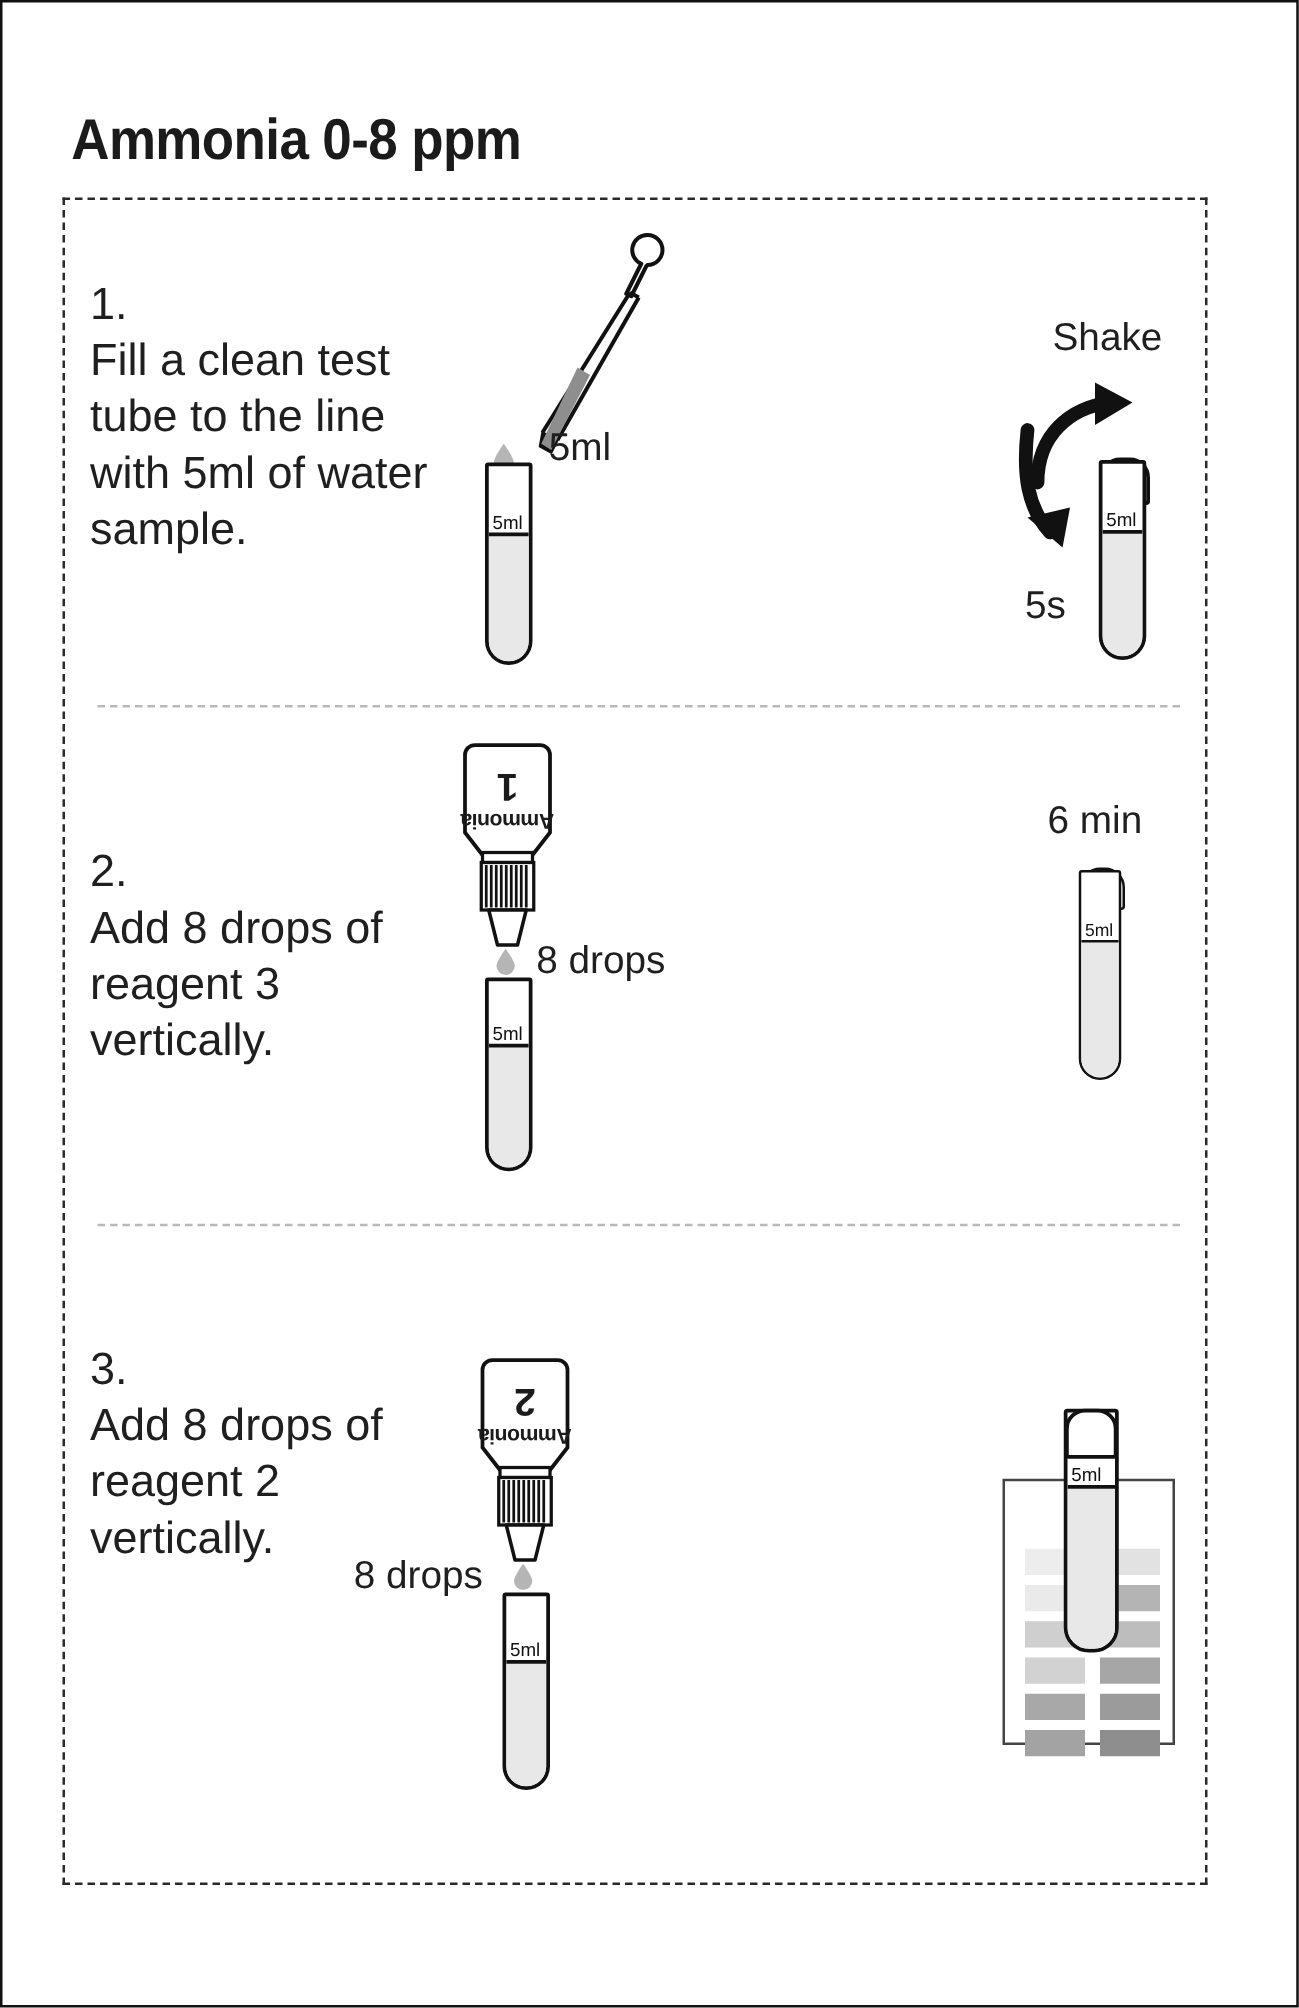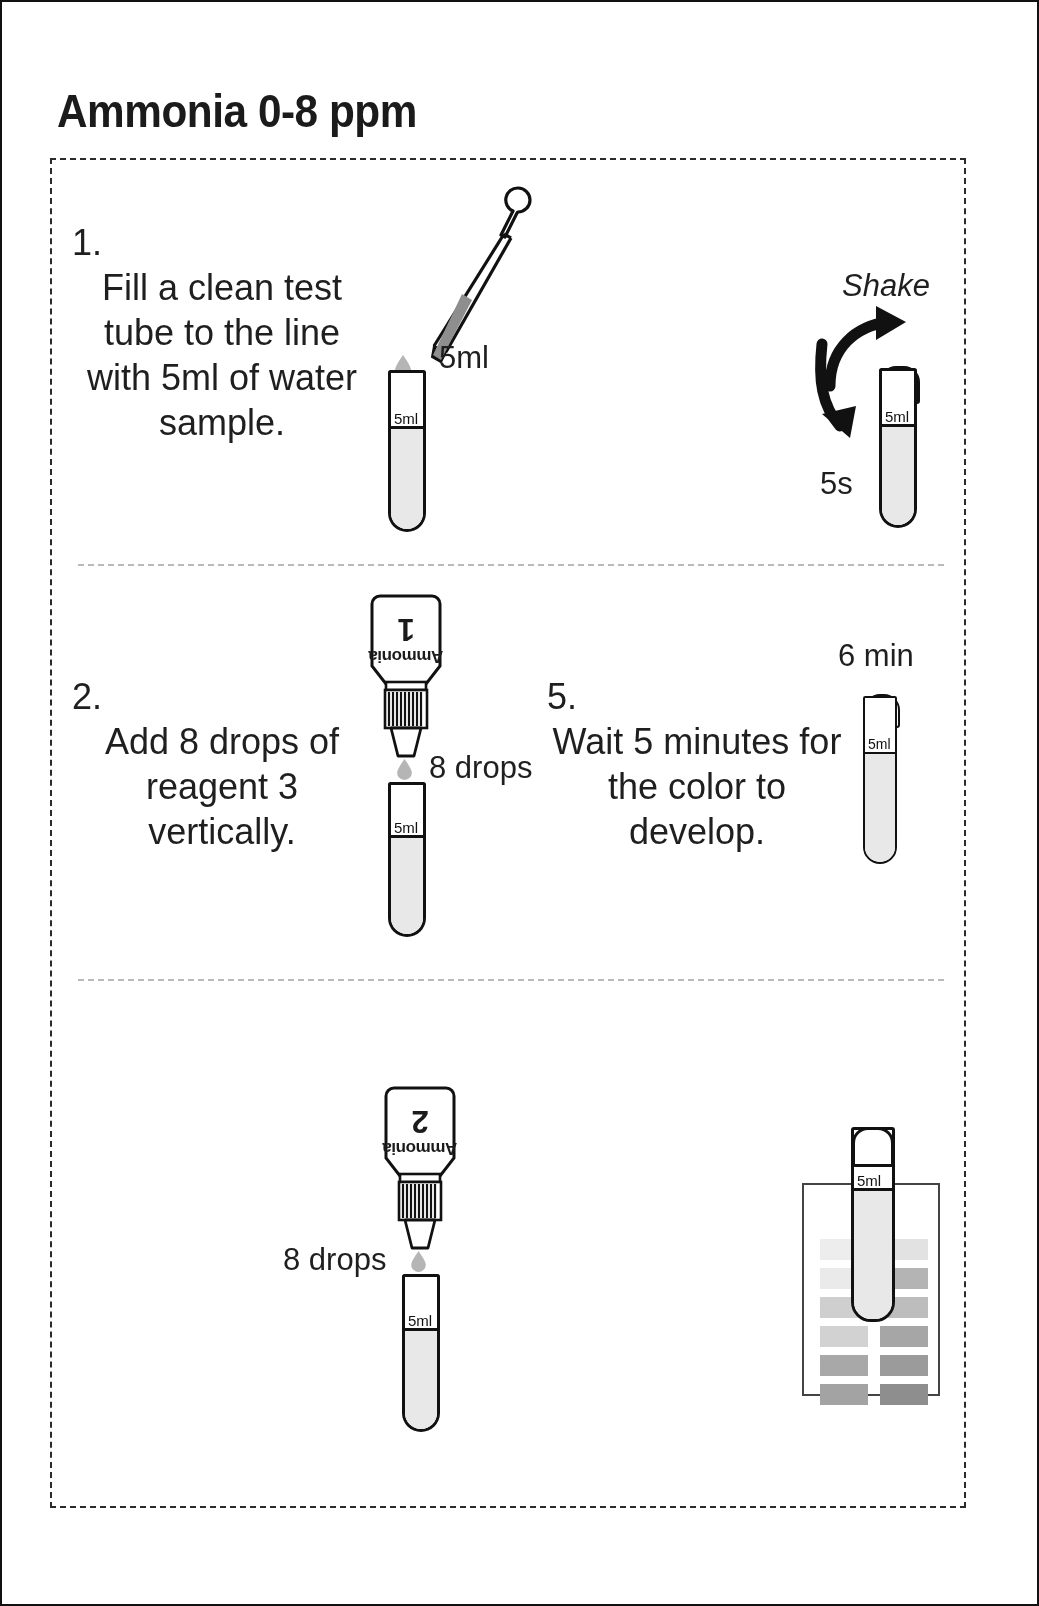--- a/index.html
+++ b/index.html
@@ -43,29 +43,29 @@
   }
   .step-text .num{}
 
   #step1-text{left:70px;top:218px;width:300px;}
   #step2-text{left:70px;top:672px;width:300px;}
   #step3-text{left:70px;top:1070px;width:300px;}
   #step4-text{left:548px;top:218px;width:300px;}
   #step5-text{left:545px;top:672px;width:300px;}
   #step6-text{left:487px;top:1020px;width:312px;}
 
-  .step-text .body{display:inline-block;vertical-align:top;text-align:center;}
+  .step-text .body{display:inline-block;vertical-align:top;}
   .step-text .num{display:inline-block;width:46px;vertical-align:top;}
 
   
   .lbl{position:absolute;font-size:31px;color:#1f1f1f;white-space:nowrap;}
   #lbl-5ml-1{left:437px;top:338px;}
   #lbl-8drops-2{left:427px;top:748px;}
   #lbl-8drops-3{left:281px;top:1240px;}
-  #lbl-shake{left:840px;top:266px;font-style:italic;}
+  #lbl-shake{left:840px;top:250px;}
   #lbl-5s{left:818px;top:464px;}
   #lbl-5min{left:836px;top:636px;}
 
   
   .tube{position:absolute;}
   .tube .glass{
     position:absolute;left:0;top:0;width:100%;height:100%;
     box-sizing:border-box;
     border:3px solid #111;
     border-radius:3px 3px 22px 22px;
@@ -213,33 +213,33 @@
   <div class="lbl" id="lbl-8drops-2">8 drops</div>
 
   <div class="tube" id="tube2" style="left:386px;top:780px;width:38px;height:155px;">
     <div class="glass">
       <div class="liquid" style="height: 96px; background: rgb(232, 232, 232);"></div>
       <div class="markline" style="bottom:96px;"></div>
       <div class="mark-label" style="bottom:99px;">5ml</div>
     </div>
   </div>
 
-  <div class="step-text" id="step5-text"><span class="num">5.</span><span class="body">Wait 5 minutes for the color to develop.</span></div>
 
   <div class="lbl" id="lbl-5min">6 min</div>
 
   <div class="cap" id="cap5" style="left:862px;top:692px;width:36px;height:34px;border-width:2.4px;"></div>
   <div class="tube" id="tube5" style="left:861px;top:694px;width:34px;height:168px;">
     <div class="glass" style="border-width:2.4px;">
       <div class="liquid" style="height: 108px; background: rgb(232, 232, 232);"></div>
       <div class="markline" style="bottom:108px;height:2.4px;"></div>
       <div class="mark-label" style="bottom:111px;font-size:14px;">5ml</div>
     </div>
   </div>
 
+  <div class="step-text" id="step3-text"><span class="num">3.</span><span class="body">Add 8 drops of reagent 2 vertically.</span></div>
 
   <div class="bottle" id="bottle2" style="left:372px;top:1084px;width:92px;height:170px;">
     <svg width="92" height="170" viewBox="0 0 92 170">
       <path d="M12 10 a8 8 0 0 1 8 -8 h52 a8 8 0 0 1 8 8 v62 l-14 18 h-40 l-14 -18 z" fill="#fff" stroke="#111" stroke-width="3"></path>
       <rect x="26" y="88" width="40" height="8" fill="#fff" stroke="#111" stroke-width="2.6"></rect>
       <rect x="25" y="96" width="42" height="38" fill="#fff" stroke="#111" stroke-width="2.6"></rect>
       <g stroke="#111" stroke-width="2.2">
         <line x1="29" y1="98" x2="29" y2="132"></line>
           <line x1="33" y1="98" x2="33" y2="132"></line>
         <line x1="37" y1="98" x2="37" y2="132"></line>

